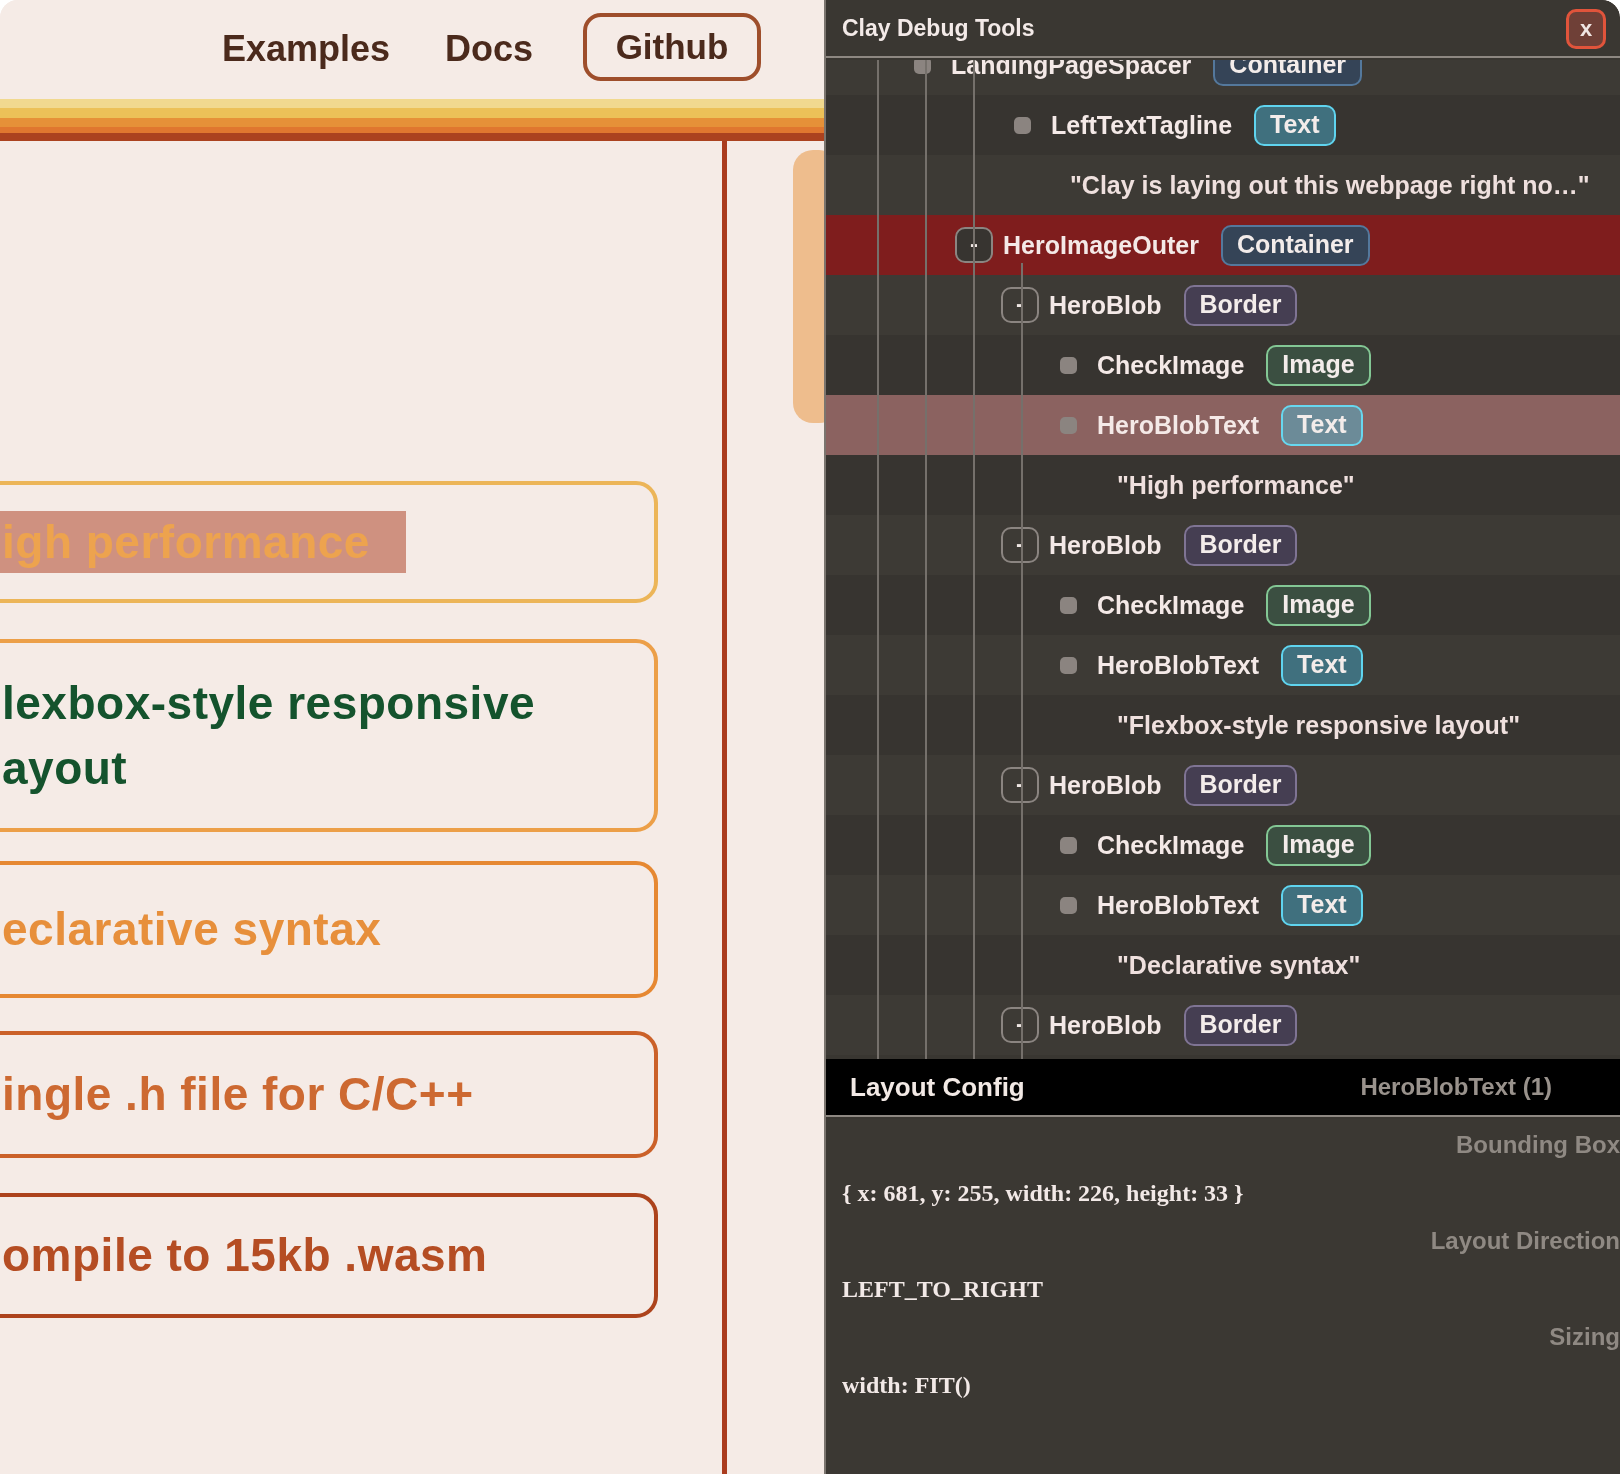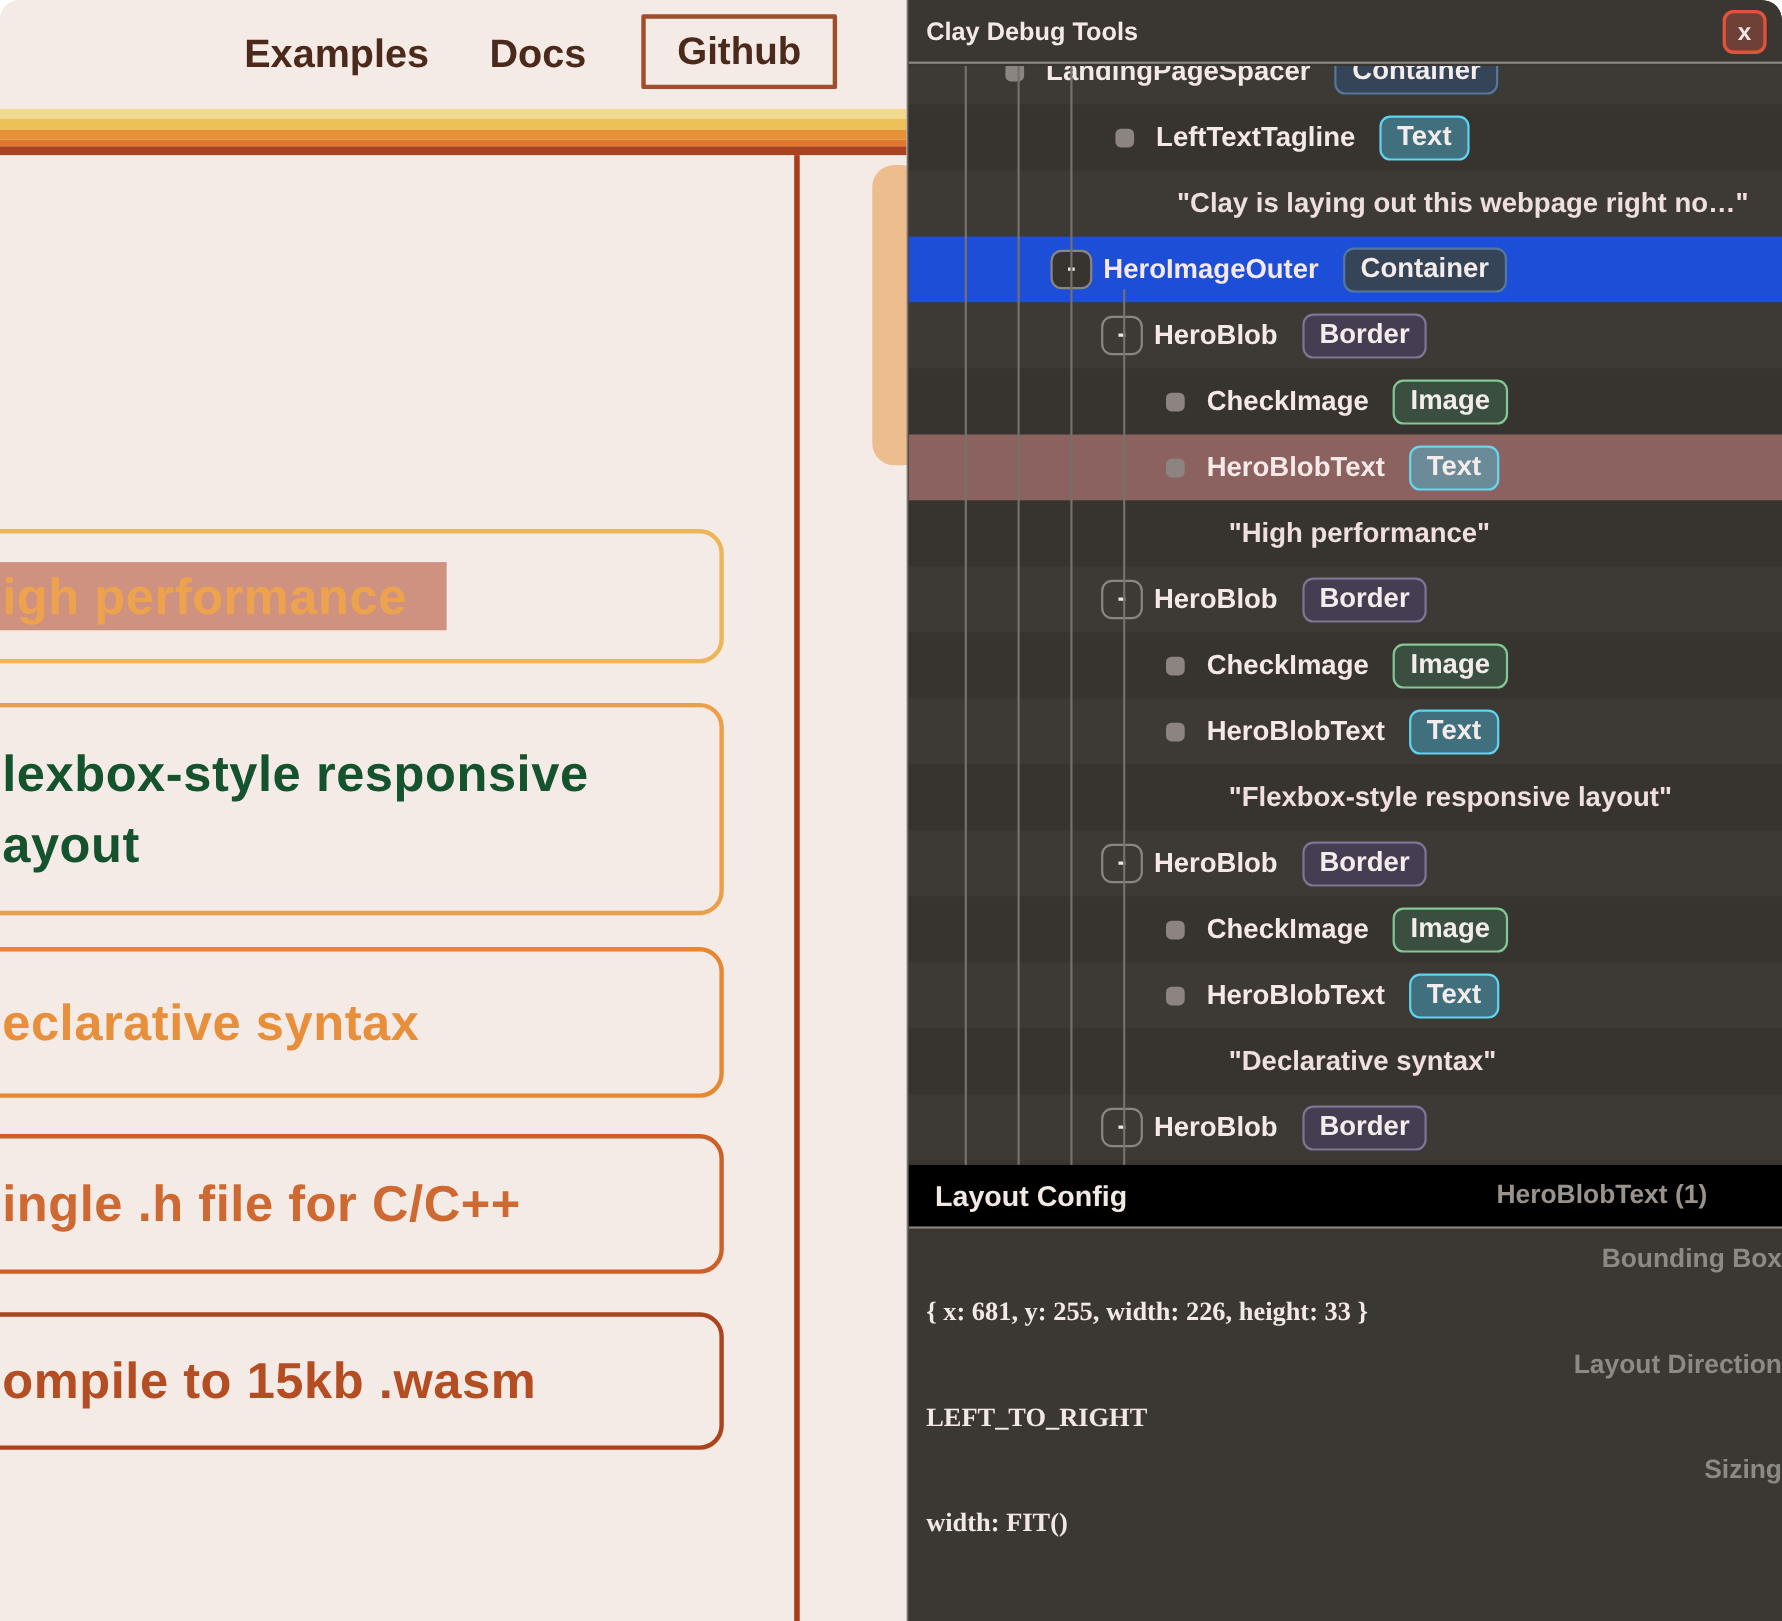--- a/index.html
+++ b/index.html
@@ -4,21 +4,21 @@
 <style>
   html,body{margin:0;padding:0;background:#ffffff;}
   *{box-sizing:border-box;font-family:"Liberation Sans","DejaVu Sans",sans-serif;}
   .app{position:relative;width:1620px;height:1474px;overflow:hidden;
        border-radius:18px 18px 0 0;background:#f5ebe6;}
 
   
   .leftpage{position:absolute;left:0;top:0;width:824px;height:1474px;background:#f5ebe6;}
   .nav-item{position:absolute;top:28px;font-size:36px;font-weight:700;color:#4b2a1c;white-space:nowrap;}
   .github-btn{position:absolute;left:583px;top:13px;width:178px;height:68px;border:4px solid #9e4e2b;
-              border-radius:2px;display:flex;align-items:center;justify-content:center;
+              border-radius:18px;display:flex;align-items:center;justify-content:center;
               font-size:35px;font-weight:700;color:#4b2a1c;background:transparent;}
   .stripes{position:absolute;left:0;top:99px;width:824px;}
   .stripe{width:100%;}
   .vline{position:absolute;left:722px;top:141px;width:5px;height:1333px;background:#aa3c1e;}
   .scroll-thumb{position:absolute;left:793px;top:150px;width:46px;height:273px;border-radius:20px;background:#eebd8d;}
   .hero-box{position:absolute;left:-34px;width:692px;border:4px solid;border-radius:22px;
             display:flex;align-items:center;padding-left:32px;background:transparent;}
   .hero-text{position:relative;z-index:2;font-size:46px;font-weight:700;letter-spacing:.5px;
              line-height:1.4;max-width:565px;white-space:normal;}
   .hero-highlight{position:absolute;left:30px;top:50%;margin-top:-31px;width:406px;height:62px;z-index:1;}
@@ -119,21 +119,21 @@
           <span class="badge" style="background: rgb(53, 68, 87); border-color: rgb(84, 120, 156);">Container</span>
         </div>
         <div class="trow" style="top: 35px; padding-left: 188px; background: rgb(55, 52, 48); --rowbg: #373430;">
           <div class="sq"></div>
           <span class="lbl">LeftTextTagline</span>
           <span class="badge" style="background: rgb(64, 112, 126); border-color: rgb(95, 212, 239);">Text</span>
         </div>
         <div class="trow" style="top: 95px; padding-left: 244px; background: rgb(61, 58, 53); --rowbg: #3d3a35;">
           <span class="quote-txt">"Clay is laying out this webpage right no…"</span>
         </div>
-        <div class="trow" style="top: 155px; padding-left: 129px; background: #1d4ed8; text-align: right; --rowbg: #373430;">
+        <div class="trow" style="top: 155px; padding-left: 129px; background: #7f1d1d; text-align: right; --rowbg: #373430;">
           <div class="cbtn">-</div>
           <span class="lbl">HeroImageOuter</span>
           <span class="badge" style="background: rgb(53, 68, 87); border-color: rgb(84, 120, 156);">Container</span>
         </div>
         <div class="trow" style="top: 215px; padding-left: 175px; background: rgb(61, 58, 53); --rowbg: #3d3a35;">
           <div class="cbtn">-</div>
           <span class="lbl">HeroBlob</span>
           <span class="badge" style="background: rgb(69, 62, 82); border-color: rgb(127, 116, 148);">Border</span>
         </div>
         <div class="trow" style="top: 275px; padding-left: 234px; background: rgb(55, 52, 48); --rowbg: #373430;">

